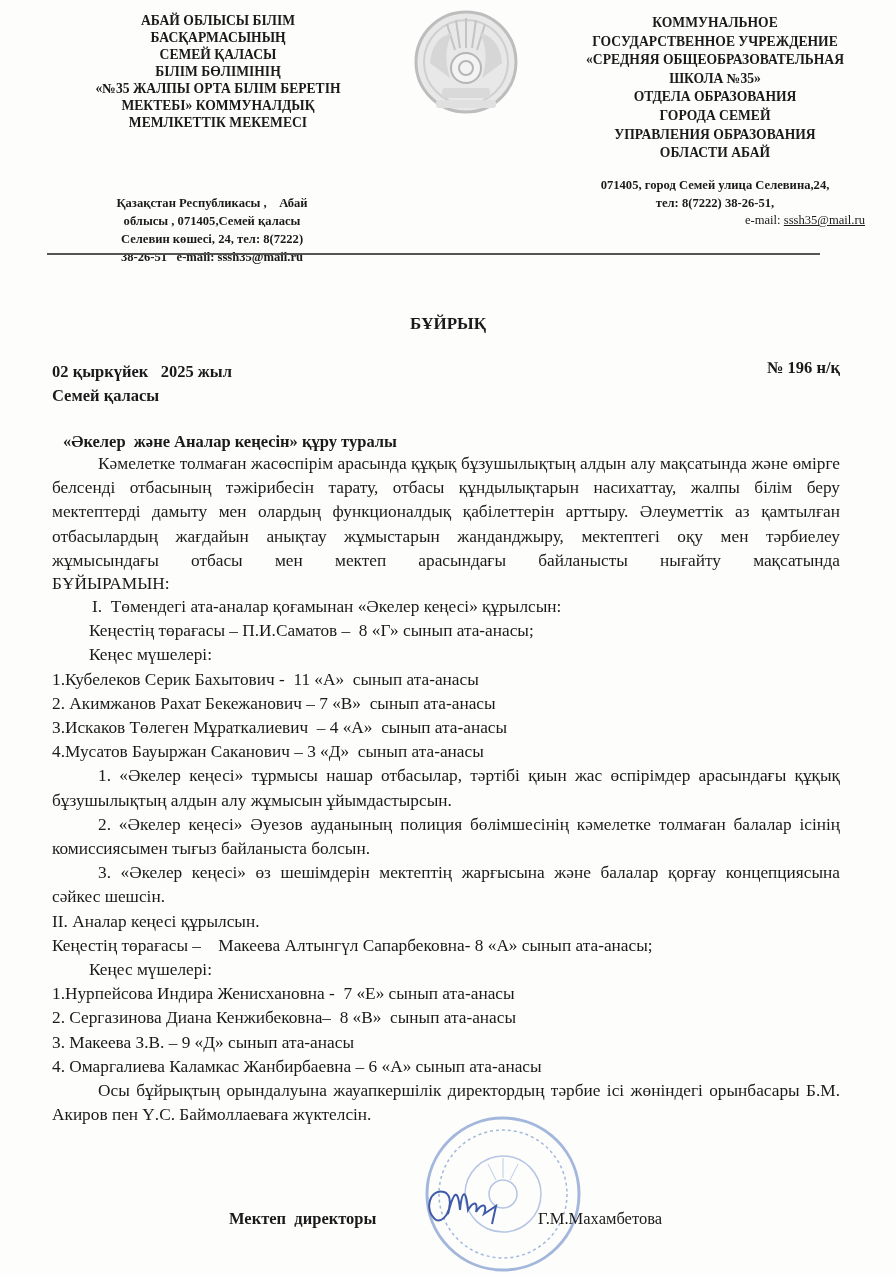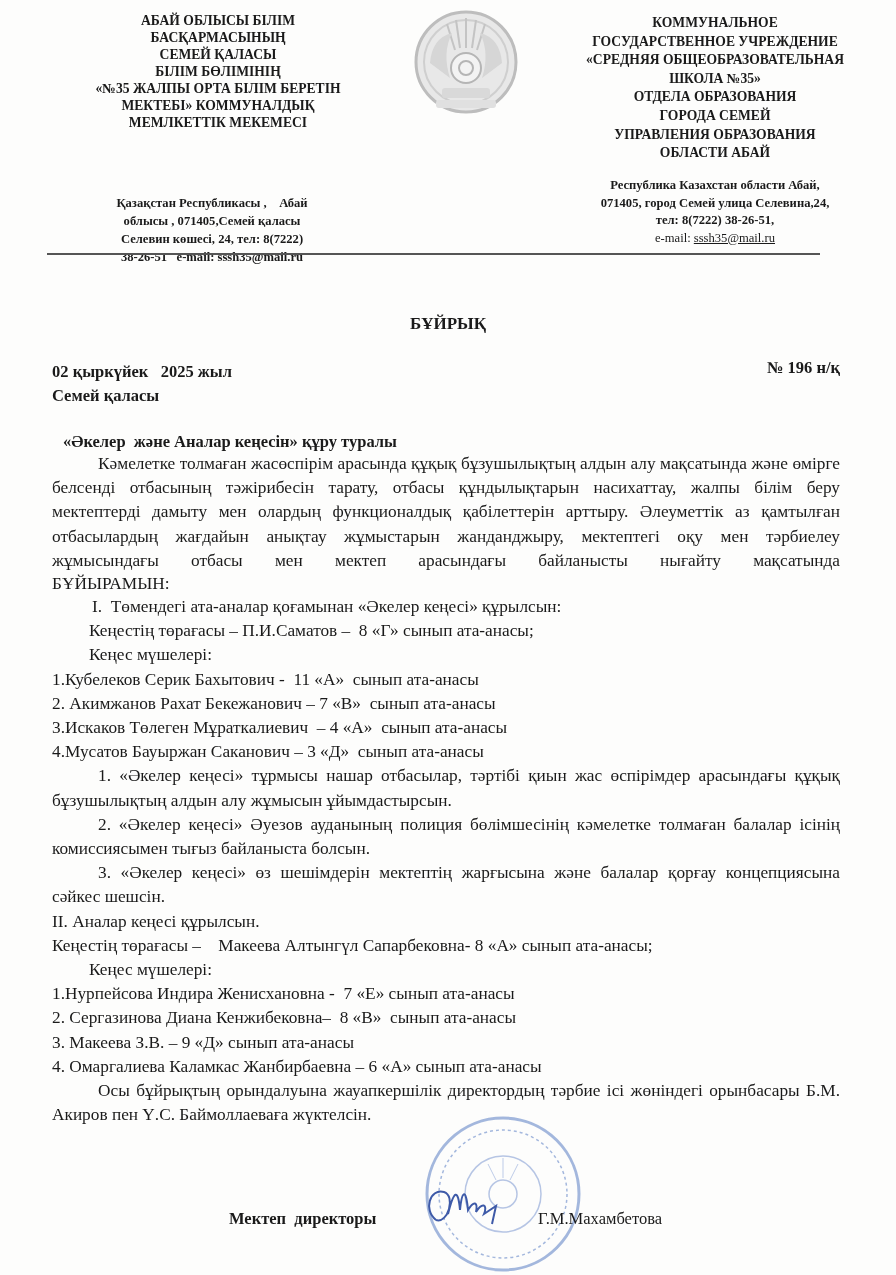--- a/index.html
+++ b/index.html
@@ -25,21 +25,21 @@
   }
   .addr-left {
     position: absolute; left: 72px; top: 194px; width: 280px;
     text-align: center; font-weight: bold; font-size: 12.6px; line-height: 18px;
   }
   .addr-right {
     position: absolute; left: 565px; top: 177px; width: 300px;
     text-align: center; font-weight: bold; font-size: 12.6px; line-height: 17.5px;
   }
   .addr-line { display: block; white-space: nowrap; }
-  .addr-right .email { font-weight: normal; }
+  .addr-right .email { font-weight: normal; text-align: right; }
   .addr-right .email a { color: #1a1a1a; text-decoration: underline; }
   .rule {
     position: absolute; left: 47px; top: 253px; width: 773px; height: 2px;
     background: #555;
   }
   .title {
     position: absolute; left: 0; top: 314px; width: 896px; text-align: center;
     font-weight: bold; font-size: 17px;
   }
   .date {
@@ -128,21 +128,20 @@
   </div>
 
   <div class="addr-left">
     <span class="addr-line" style="white-space:pre">Қазақстан Республикасы ,    Абай</span>
     <span class="addr-line">облысы , 071405,Семей қаласы</span>
     <span class="addr-line">Селевин көшесі, 24, тел: 8(7222)</span>
     <span class="addr-line" style="white-space:pre">38-26-51   e-mail: sssh35@mail.ru</span>
   </div>
 
   <div class="addr-right">
-    <span class="addr-line">Республика Казахстан области Абай,</span>
     <span class="addr-line">071405, город Семей улица Селевина,24,</span>
     <span class="addr-line">тел: 8(7222) 38-26-51,</span>
     <span class="addr-line email"><span style="white-space:pre">e-mail: </span><a>sssh35@mail.ru</a></span>
   </div>
 
   <div class="rule"></div>
 
   <div class="title">БҰЙРЫҚ</div>
   <div class="date">02 қыркүйек   2025 жыл</div>
   <div class="number">№ 196 н/қ</div>

